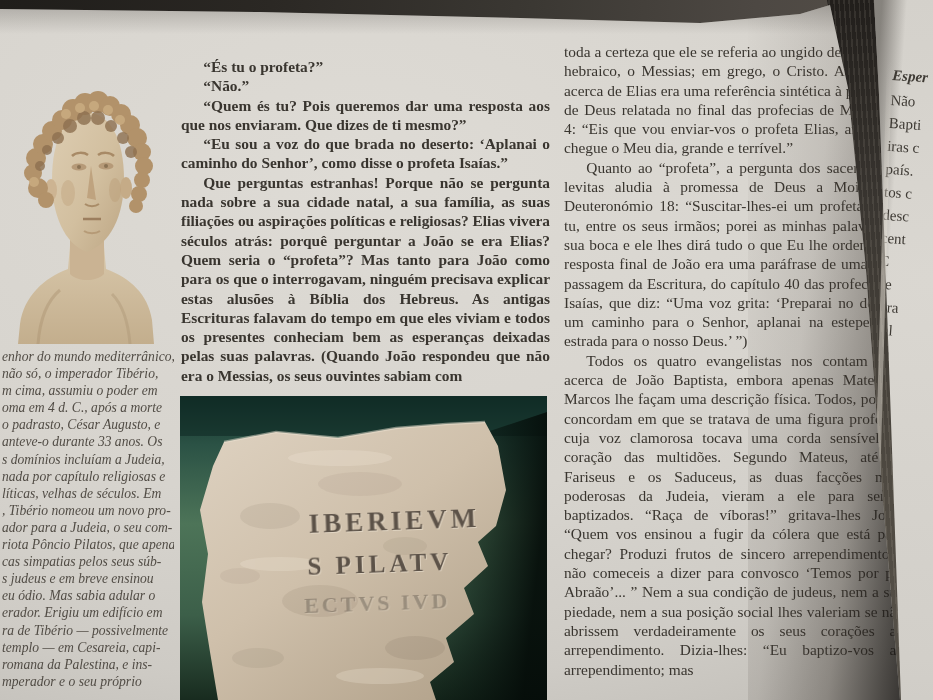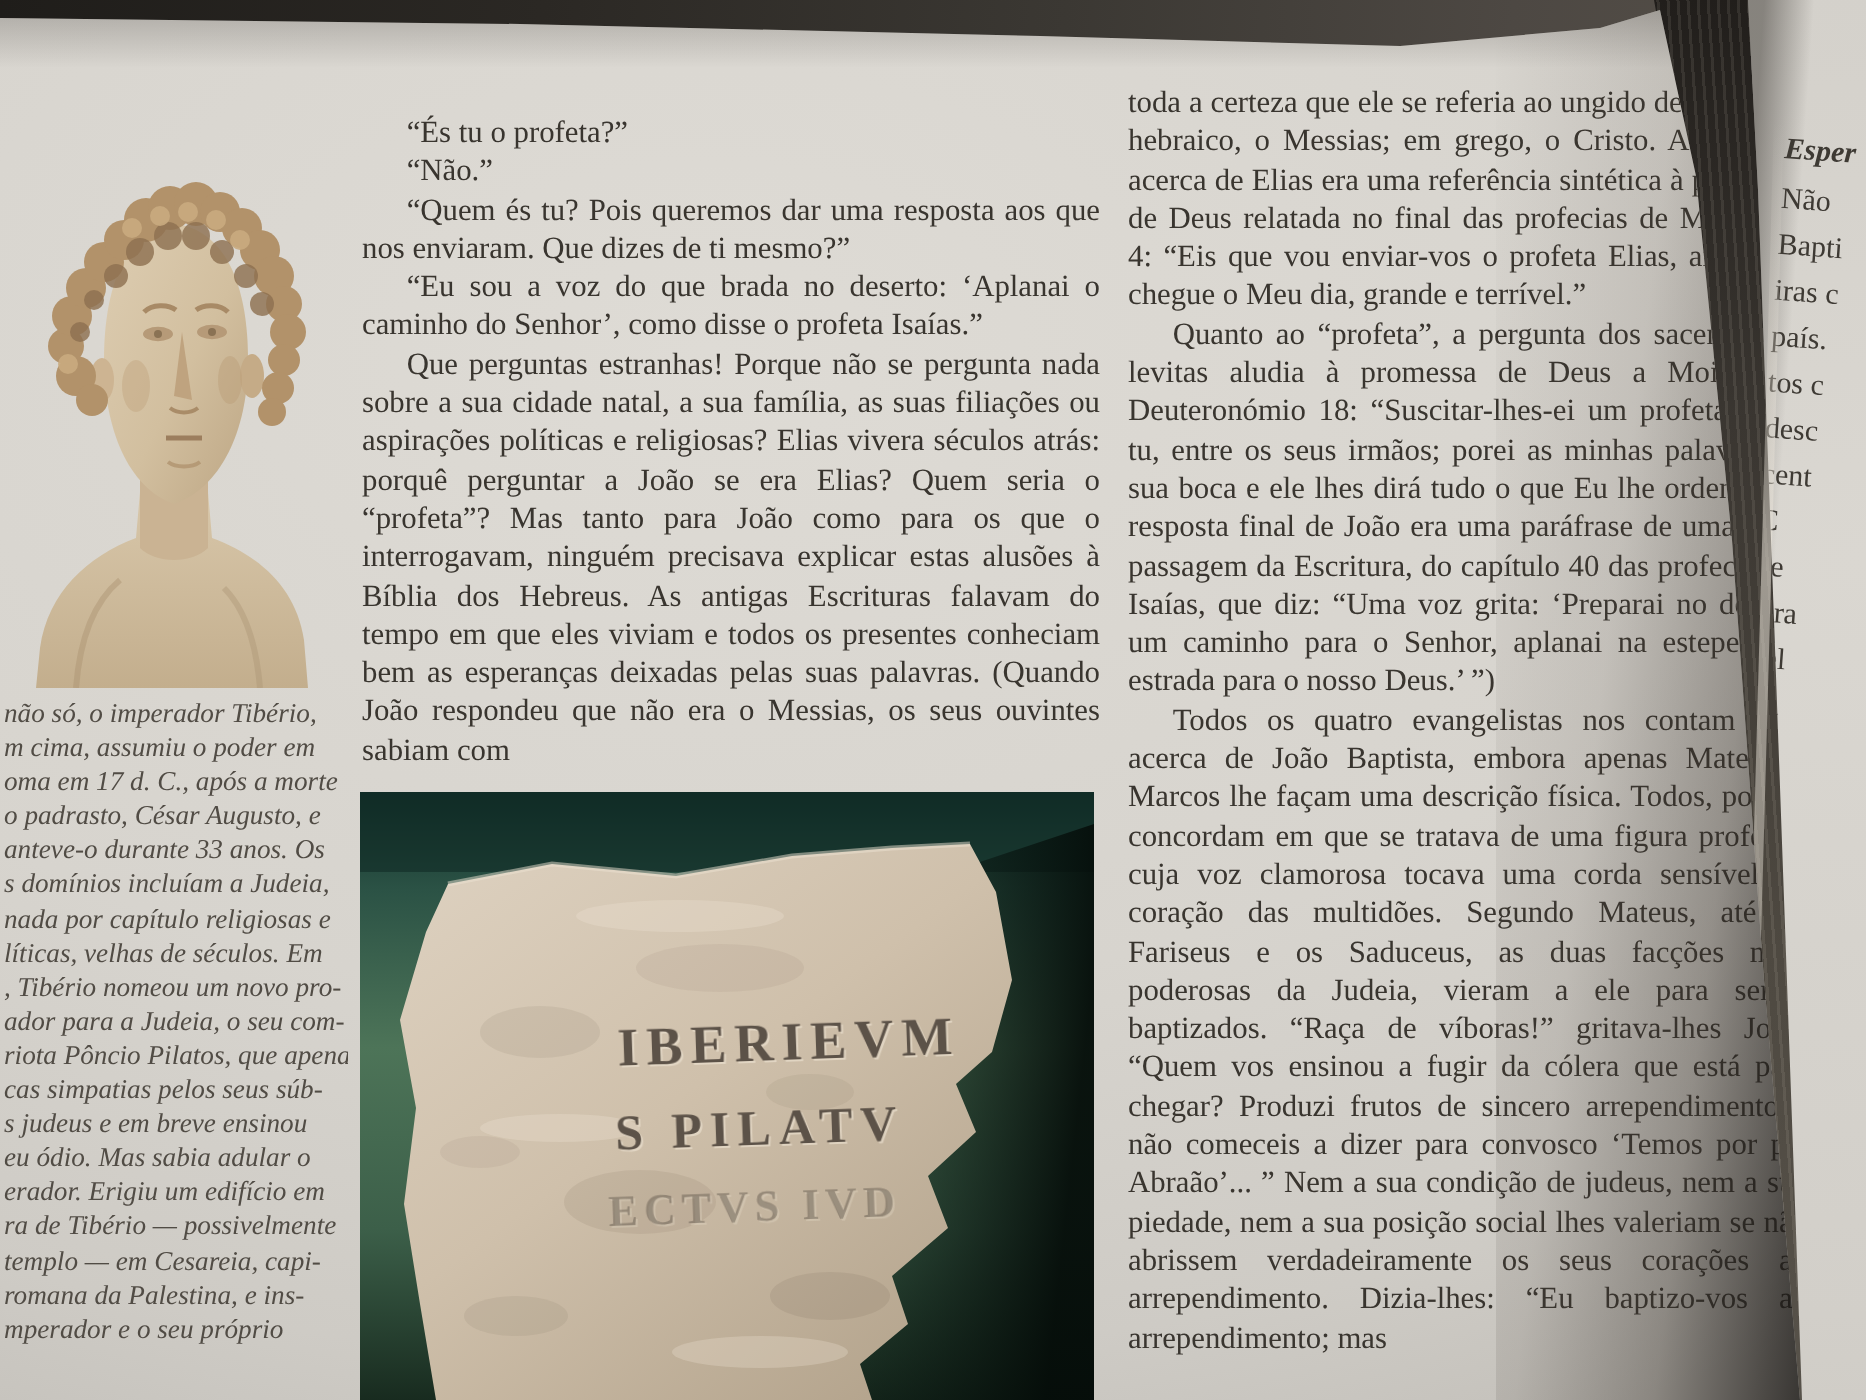--- a/index.html
+++ b/index.html
@@ -42,21 +42,21 @@
   }
   .curve-shadow{
     left:748px;top:0;width:164px;height:700px;z-index:6;pointer-events:none;
     background:linear-gradient(97deg,rgba(70,62,55,0) 0%,rgba(70,62,55,0.14) 38%,rgba(52,46,40,0.40) 66%,rgba(30,27,24,0.72) 88%,rgba(18,16,14,0.85) 100%);
   }
   .top-shade{
     left:0;top:0;width:933px;height:34px;z-index:6;pointer-events:none;
     background:linear-gradient(180deg,rgba(40,36,32,0.28),rgba(40,36,32,0));
   }
   
-  .col-mid{left:181px;top:57px;width:369px;z-index:5;}
+  .col-mid{left:181px;top:57px;width:369px;z-index:5;font-weight:bold;}
   .col-right{left:564px;top:42px;width:340px;z-index:5;}
   .para{
     margin:0;text-align:justify;text-indent:1.45em;
     font-size:15.4px;line-height:19.3px;color:#39352f;
   }
   .col-right .para:first-child{text-indent:0;}
   .caption{left:2px;top:348px;width:172px;z-index:5;
     font-style:italic;font-size:13.6px;line-height:17.1px;color:#514c45;}
   .cap-line{white-space:nowrap;overflow:hidden;}
   
@@ -175,23 +175,24 @@
       <circle cx="108" cy="128" r="2" fill="#8a7254"></circle>
     <path d="M93,128 L89,160 L98,162 Z" fill="#bfa37f"></path>
     <path d="M87,166 C91,169 97,169 101,166" stroke="#a98c68" stroke-width="2" fill="none"></path>
     <path d="M85,181 L103,181" stroke="#9c7e5e" stroke-width="2.6"></path>
     <path d="M86,193 C90,196 98,196 102,193" stroke="#b0946f" stroke-width="2" fill="none" opacity="0.8"></path>
     <ellipse cx="70" cy="155" rx="7" ry="13" fill="#c2a57f" opacity="0.45"></ellipse>
     <ellipse cx="117" cy="152" rx="6" ry="12" fill="#bb9e78" opacity="0.45"></ellipse>
   </svg>
 
   <div class="abs caption">
+      <div class="cap-line">enhor do mundo mediterrânico,</div>
       <div class="cap-line">não só, o imperador Tibério,</div>
       <div class="cap-line">m cima, assumiu o poder em</div>
-      <div class="cap-line">oma em 17 d. C., após a morte</div>
+      <div class="cap-line">oma em 4 d. C., após a morte</div>
       <div class="cap-line">o padrasto, César Augusto, e</div>
       <div class="cap-line">anteve-o durante 33 anos. Os</div>
       <div class="cap-line">s domínios incluíam a Judeia,</div>
       <div class="cap-line">nada por capítulo religiosas e</div>
       <div class="cap-line">líticas, velhas de séculos. Em</div>
       <div class="cap-line">, Tibério nomeou um novo pro-</div>
       <div class="cap-line">ador para a Judeia, o seu com-</div>
       <div class="cap-line">riota Pôncio Pilatos, que apenas</div>
       <div class="cap-line">cas simpatias pelos seus súb-</div>
       <div class="cap-line">s judeus e em breve ensinou</div>

